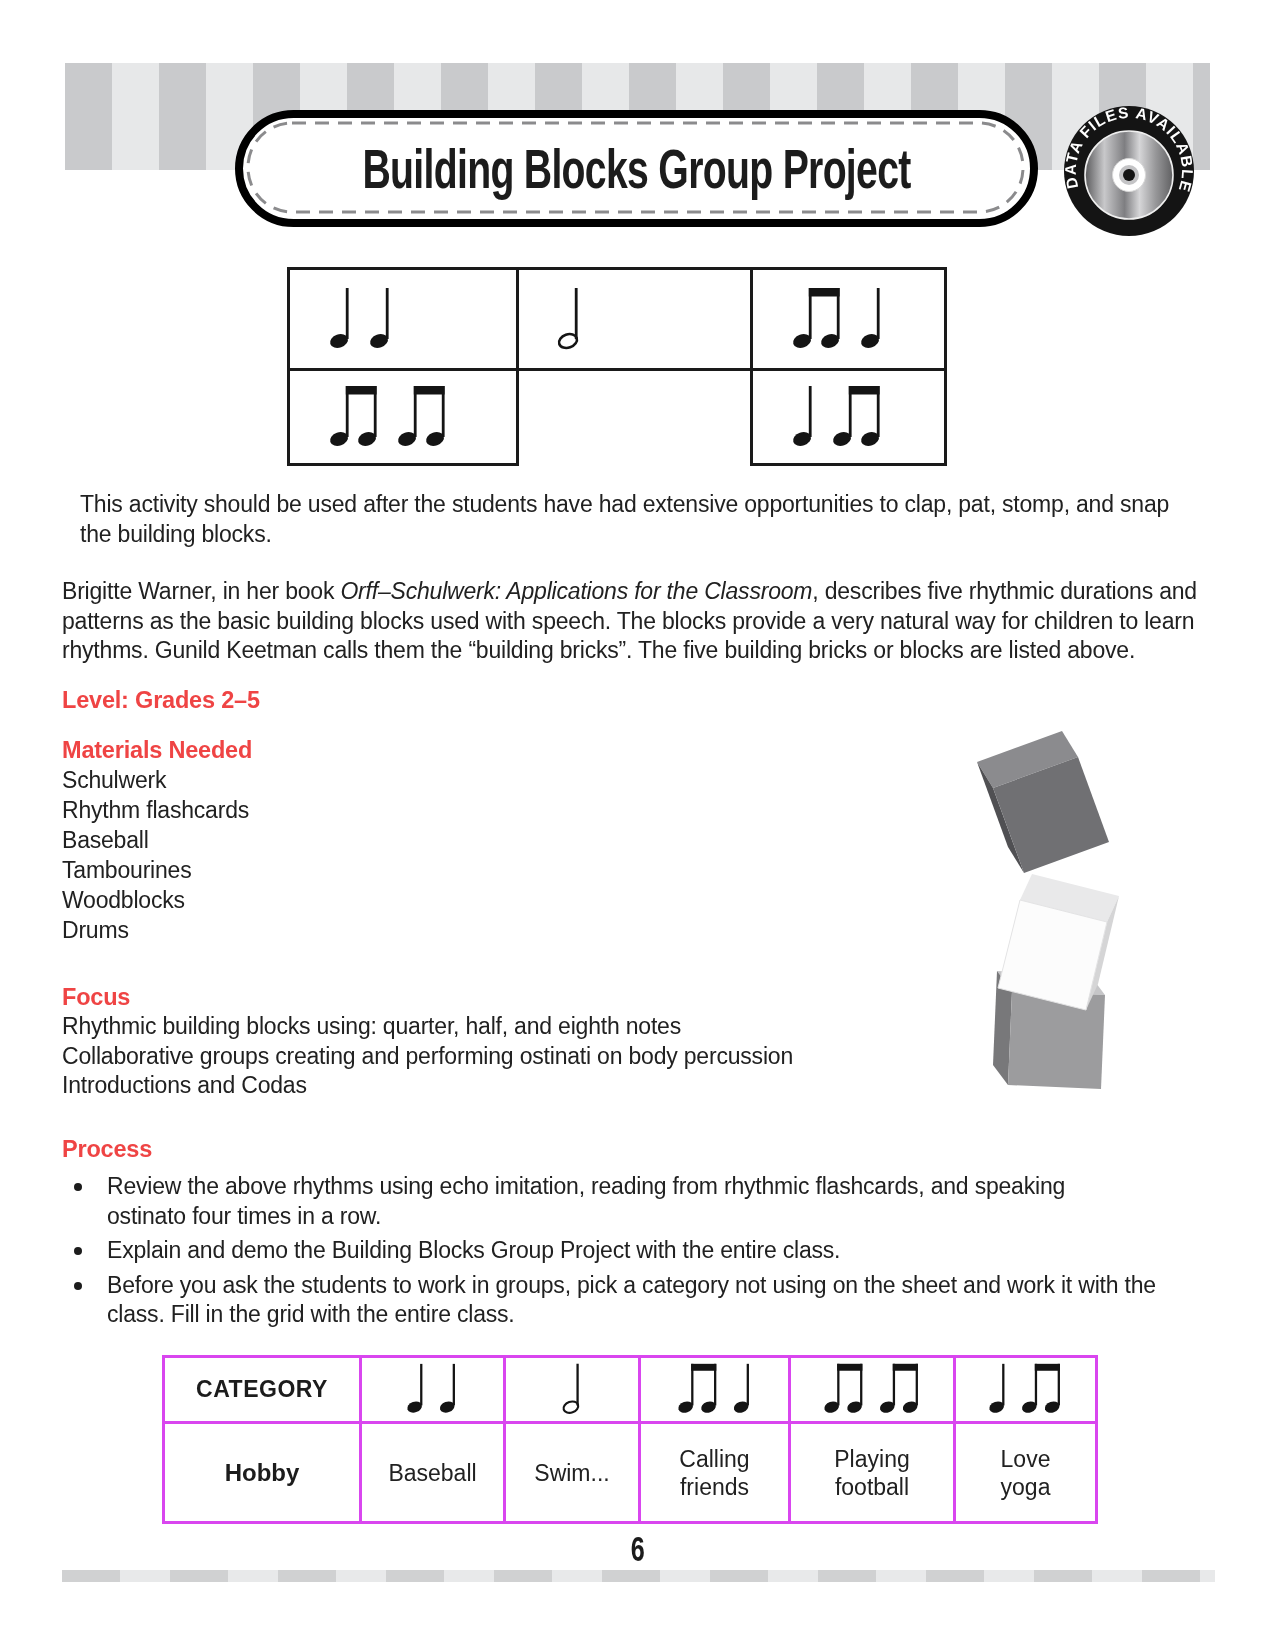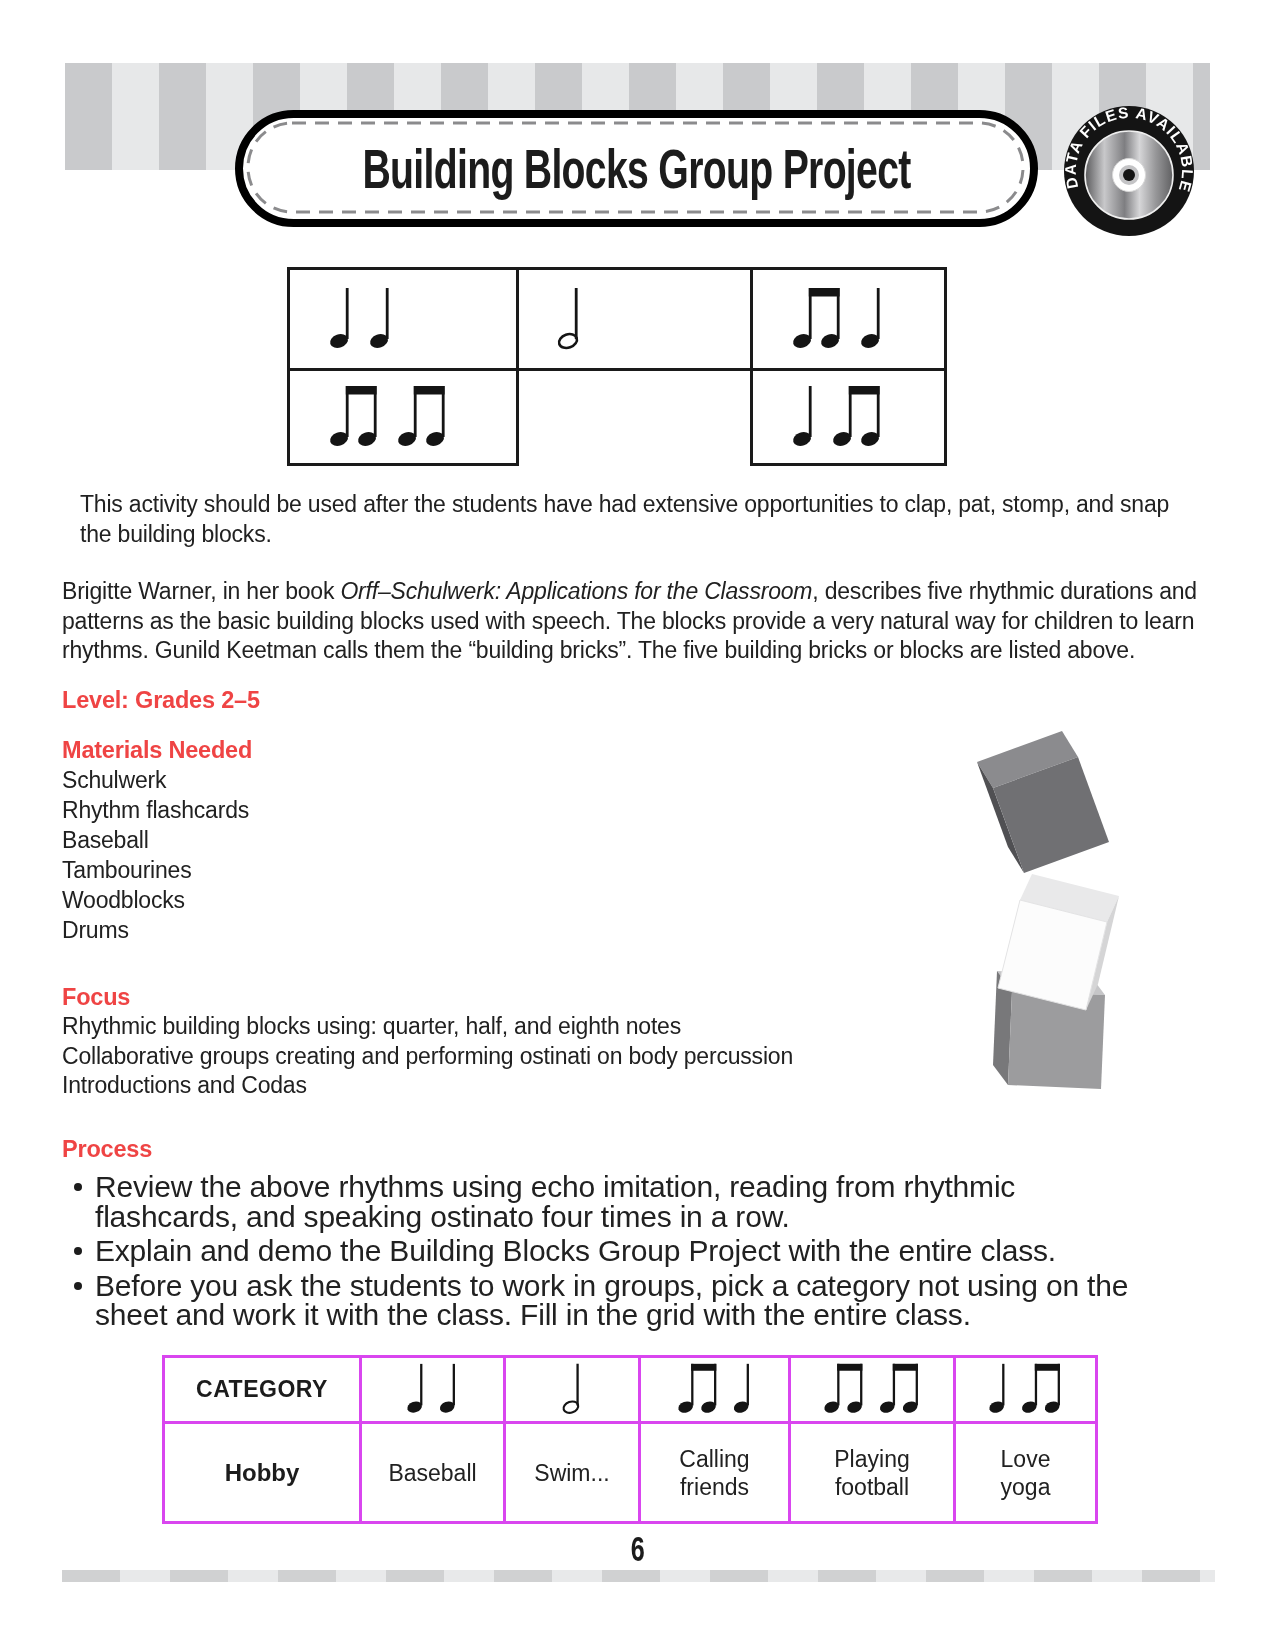--- a/index.html
+++ b/index.html
@@ -30,21 +30,21 @@
     display:flex;align-items:center;padding-left:36px;background:transparent;}
 
   
   .body-text{font-size:23px;line-height:29.5px;letter-spacing:-0.2px;}
   .bold-head{font-size:23.5px;font-weight:bold;line-height:30px;letter-spacing:-0.2px;color:#ef4444;}
   .list{font-size:23px;line-height:30px;letter-spacing:-0.2px;}
   .list div{white-space:nowrap;}
   .bullets{width:1120px;}
   .bullet-row{display:flex;margin-bottom:5px;}
   .bullet-dot{width:8px;height:8px;border-radius:50%;background:#1c1c1c;margin-top:11px;flex:none;}
-  .bullet-text{margin-left:6px;padding-left:7px;font-size:30px;line-height:29.5px;letter-spacing:-0.2px;}
+  .bullet-text{margin-left:18px;padding-left:7px;font-size:23px;line-height:29.5px;letter-spacing:-0.2px;}
 
   
   table.cat{border-collapse:collapse;table-layout:fixed;}
   table.cat td{border:3px solid #d946ef;text-align:center;vertical-align:middle;padding:0;}
   .cat-head-label{font-size:23px;font-weight:bold;letter-spacing:0.5px;color:#1c1c1c;}
   .cat-row-label{font-size:24px;font-weight:bold;color:#1c1c1c;}
   .cat-value{font-size:23px;line-height:28px;display:inline-block;}
   .w-narrow{max-width:108px;}
 
   .page-num{left:0;top:1529px;width:1275px;text-align:center;}

